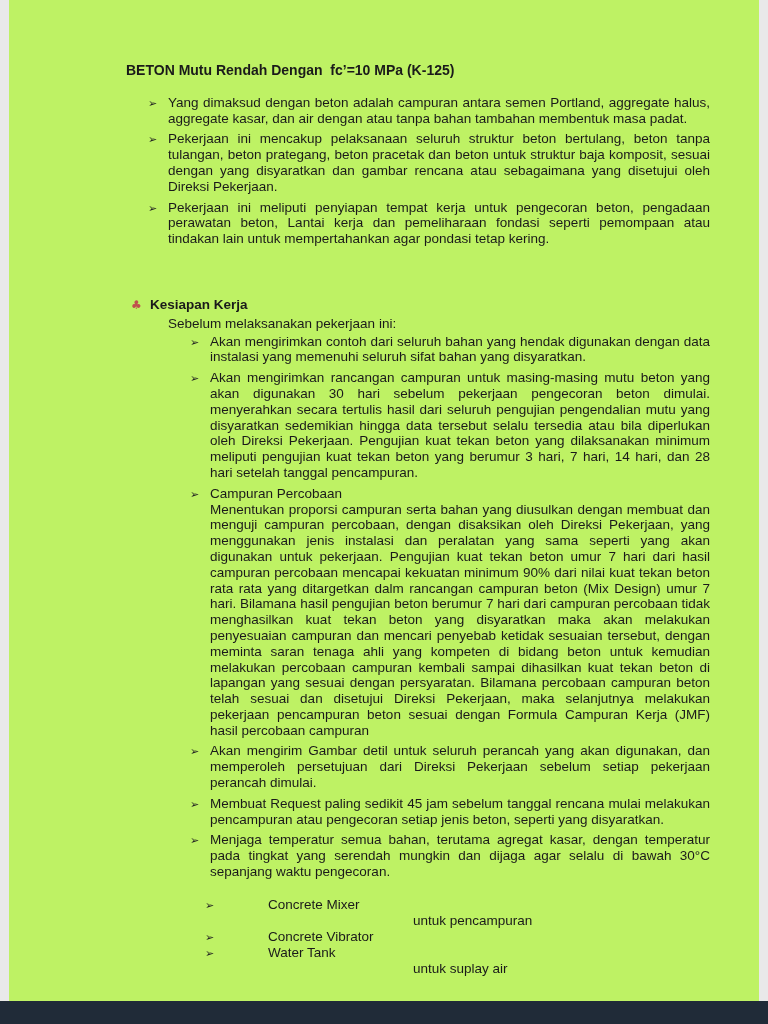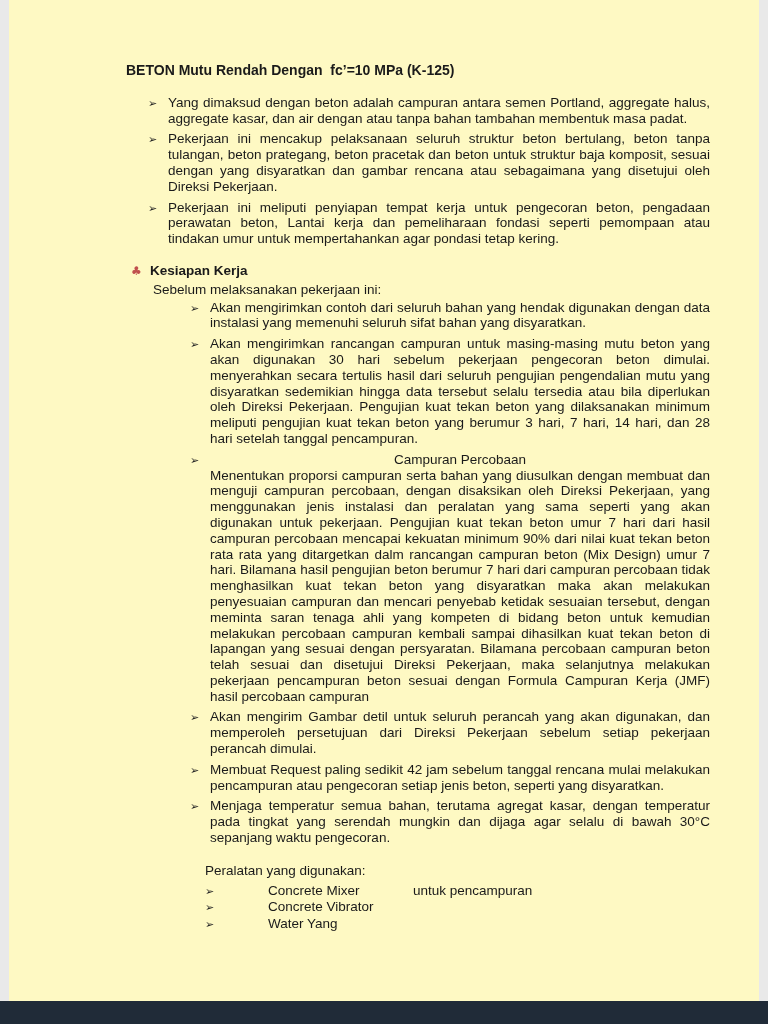--- a/index.html
+++ b/index.html
@@ -6,21 +6,21 @@
   html, body { width: 768px; height: 1024px; overflow: hidden; }
   body {
     background: #e9e9e9;
     font-family: "Liberation Sans", sans-serif;
     color: #1a1a1a;
     position: relative;
   }
   .page {
     position: absolute;
     left: 9px; right: 9px; top: 0; bottom: 23px;
-    background: #fef9c3;
+    background: #bef264;
   }
   .content {
     padding: 63px 49px 0 117px;
     font-size: 13.5px;
     line-height: 15.8px;
   }
   .doc-title {
     font-weight: bold;
     font-size: 14px;
     white-space: pre-wrap;
@@ -44,31 +44,31 @@
     margin-bottom: 2px;
   }
   .section-bullet {
     flex: 0 0 19px;
     width: 19px;
     margin-left: 5px;
     color: #c0504d;
     font-size: 12px;
     font-family: "DejaVu Sans", sans-serif;
   }
-  .section-heading { font-weight: bold; font-size: 13.5px; }
-  .section-intro { margin-left: 27px; margin-bottom: 2px; }
+  .section-heading { font-weight: bold; font-size: 13.5px; margin-top: 34px; }
+  .section-intro { margin-left: 42px; margin-bottom: 2px; }
   .sub-list { margin-left: 64px; }
-  .li-sub-title { text-align: center; }
+  .li-sub-title { text-align: left; }
   .just { text-align: justify; }
   .equipment { margin-left: 79px; margin-top: 17px; }
   .equipment-heading { margin-bottom: 4px; }
   .eq-row { display: flex; margin-bottom: 0; }
   .eq-bullet { flex: 0 0 23px; width: 23px; }
   .eq-name { flex: 0 0 145px; width: 145px; margin-left: 40px; }
-  .eq-purpose { flex: 1; }
+  .eq-purpose { flex: 1; margin-top: 16px; }
   .bottom-bar {
     position: absolute;
     left: 0; right: 0; bottom: 0;
     height: 23px;
     background: #202b38;
   }
 </style>
 </head>
 <body>
 
@@ -81,21 +81,21 @@
       <div class="li">
         <span class="bullet">➢</span>
         <div class="li-text">Yang dimaksud dengan beton adalah campuran antara semen Portland, aggregate halus, aggregate kasar, dan air dengan atau tanpa bahan tambahan membentuk masa padat.</div>
       </div>
       <div class="li">
         <span class="bullet">➢</span>
         <div class="li-text">Pekerjaan ini mencakup pelaksanaan seluruh struktur beton bertulang, beton tanpa tulangan, beton prategang, beton pracetak dan beton untuk struktur baja komposit, sesuai dengan yang disyaratkan dan gambar rencana atau sebagaimana yang disetujui oleh Direksi Pekerjaan.</div>
       </div>
       <div class="li">
         <span class="bullet">➢</span>
-        <div class="li-text">Pekerjaan ini meliputi penyiapan tempat kerja untuk pengecoran beton, pengadaan perawatan beton, Lantai kerja dan pemeliharaan fondasi seperti pemompaan atau tindakan umur untuk mempertahankan agar pondasi tetap kering.</div>
+        <div class="li-text">Pekerjaan ini meliputi penyiapan tempat kerja untuk pengecoran beton, pengadaan perawatan beton, Lantai kerja dan pemeliharaan fondasi seperti pemompaan atau tindakan lain untuk mempertahankan agar pondasi tetap kering.</div>
       </div>
     </div>
 
     <div class="section-heading-row">
       <span class="section-bullet">♣</span>
       <span class="section-heading">Kesiapan Kerja</span>
     </div>
 
     <div class="section-intro">Sebelum melaksanakan pekerjaan ini:</div>
 
@@ -114,43 +114,43 @@
           <div class="li-sub-title">Campuran Percobaan</div>
           <div class="just">Menentukan proporsi campuran serta bahan yang diusulkan dengan membuat dan menguji campuran percobaan, dengan disaksikan oleh Direksi Pekerjaan, yang menggunakan jenis instalasi dan peralatan yang sama seperti yang akan digunakan untuk pekerjaan. Pengujian kuat tekan beton umur 7 hari dari hasil campuran percobaan mencapai kekuatan minimum 90% dari nilai kuat tekan beton rata rata yang ditargetkan dalm rancangan campuran beton (Mix Design) umur 7 hari. Bilamana hasil pengujian beton berumur 7 hari dari campuran percobaan tidak menghasilkan kuat tekan beton yang disyaratkan maka akan melakukan penyesuaian campuran dan mencari penyebab ketidak sesuaian tersebut, dengan meminta saran tenaga ahli yang kompeten di bidang beton untuk kemudian melakukan percobaan campuran kembali sampai dihasilkan kuat tekan beton di lapangan yang sesuai dengan persyaratan. Bilamana percobaan campuran beton telah sesuai dan disetujui Direksi Pekerjaan, maka selanjutnya melakukan pekerjaan pencampuran beton sesuai dengan Formula Campuran Kerja (JMF) hasil percobaan campuran</div>
         </div>
       </div>
       <div class="li">
         <span class="bullet">➢</span>
         <div class="li-text">Akan mengirim Gambar detil untuk seluruh perancah yang akan digunakan, dan memperoleh persetujuan dari Direksi Pekerjaan sebelum setiap pekerjaan perancah dimulai.</div>
       </div>
       <div class="li">
         <span class="bullet">➢</span>
-        <div class="li-text">Membuat Request paling sedikit 42 jam sebelum tanggal rencana mulai melakukan pencampuran atau pengecoran setiap jenis beton, seperti yang disyaratkan.</div>
+        <div class="li-text">Membuat Request paling sedikit 45 jam sebelum tanggal rencana mulai melakukan pencampuran atau pengecoran setiap jenis beton, seperti yang disyaratkan.</div>
       </div>
       <div class="li">
         <span class="bullet">➢</span>
         <div class="li-text">Menjaga temperatur semua bahan, terutama agregat kasar, dengan temperatur pada tingkat yang serendah mungkin dan dijaga agar selalu di bawah 30°C sepanjang waktu pengecoran.</div>
       </div>
     </div>
 
     <div class="equipment">
-      <div class="equipment-heading">Peralatan yang digunakan:</div>
       <div>
         <div class="eq-row">
           <span class="bullet eq-bullet">➢</span>
           <span class="eq-name">Concrete Mixer</span>
           <span class="eq-purpose">untuk pencampuran</span>
         </div>
         <div class="eq-row">
           <span class="bullet eq-bullet">➢</span>
           <span class="eq-name">Concrete Vibrator</span>
         </div>
         <div class="eq-row">
           <span class="bullet eq-bullet">➢</span>
-          <span class="eq-name">Water Yang</span>
+          <span class="eq-name">Water Tank</span>
+          <span class="eq-purpose">untuk suplay air</span>
         </div>
       </div>
     </div>
 
   </div>
 </div>
 
 <div class="bottom-bar"></div>
 
 </body></html>

